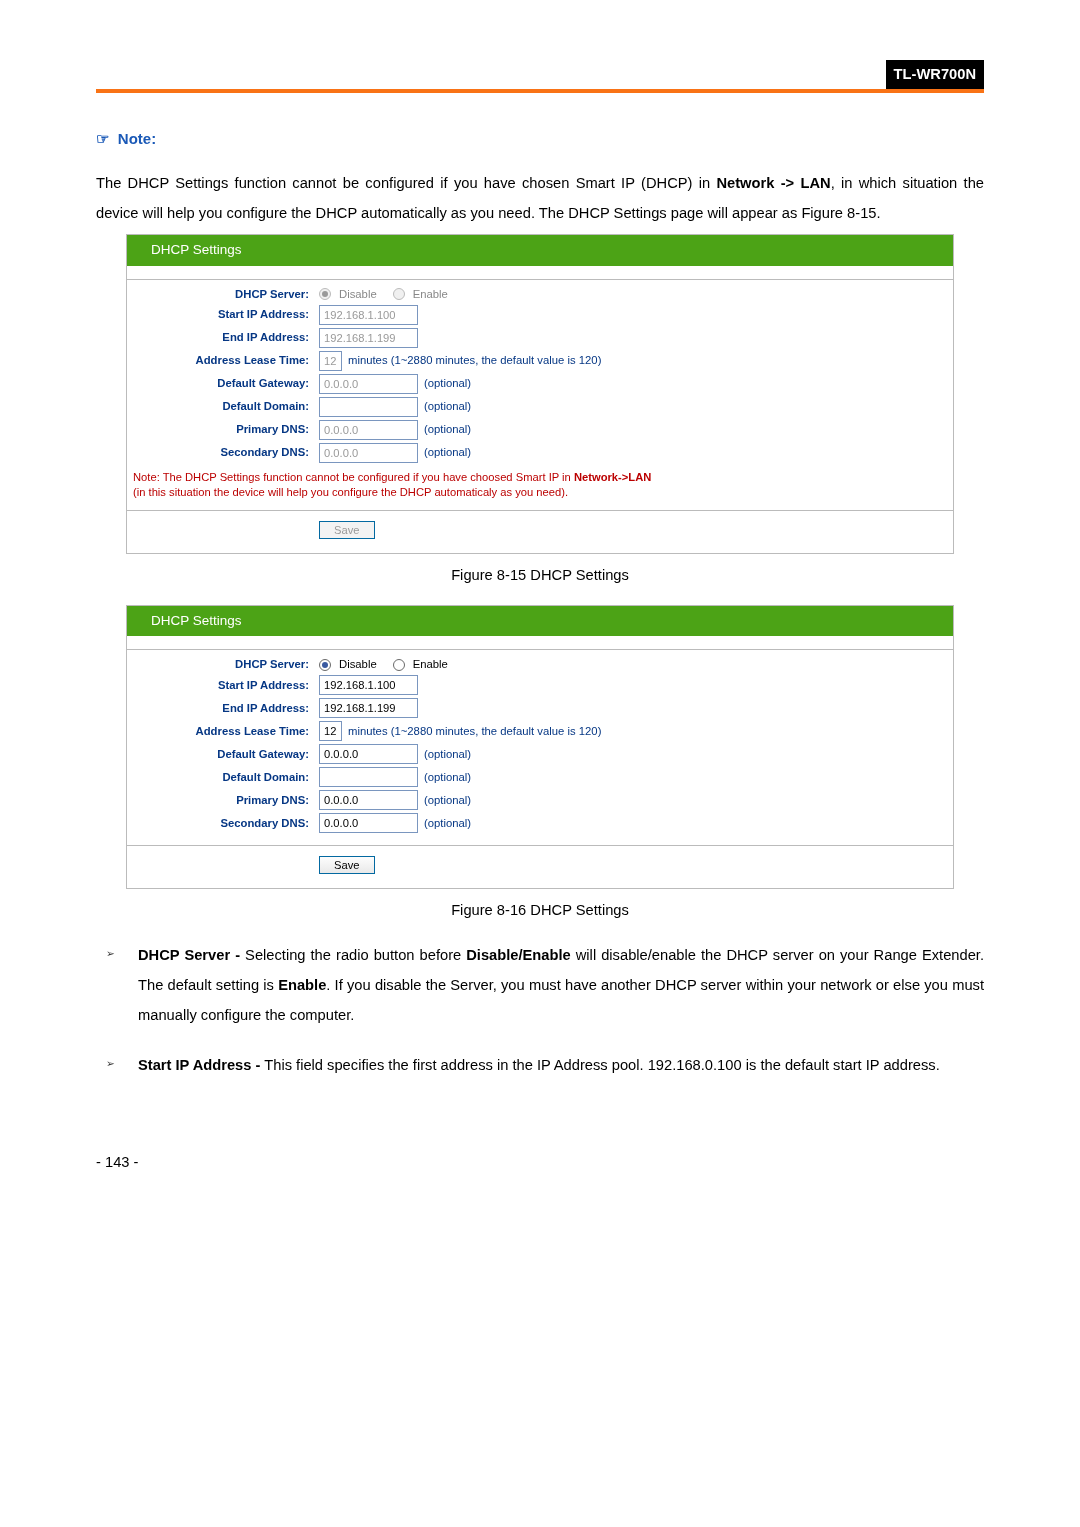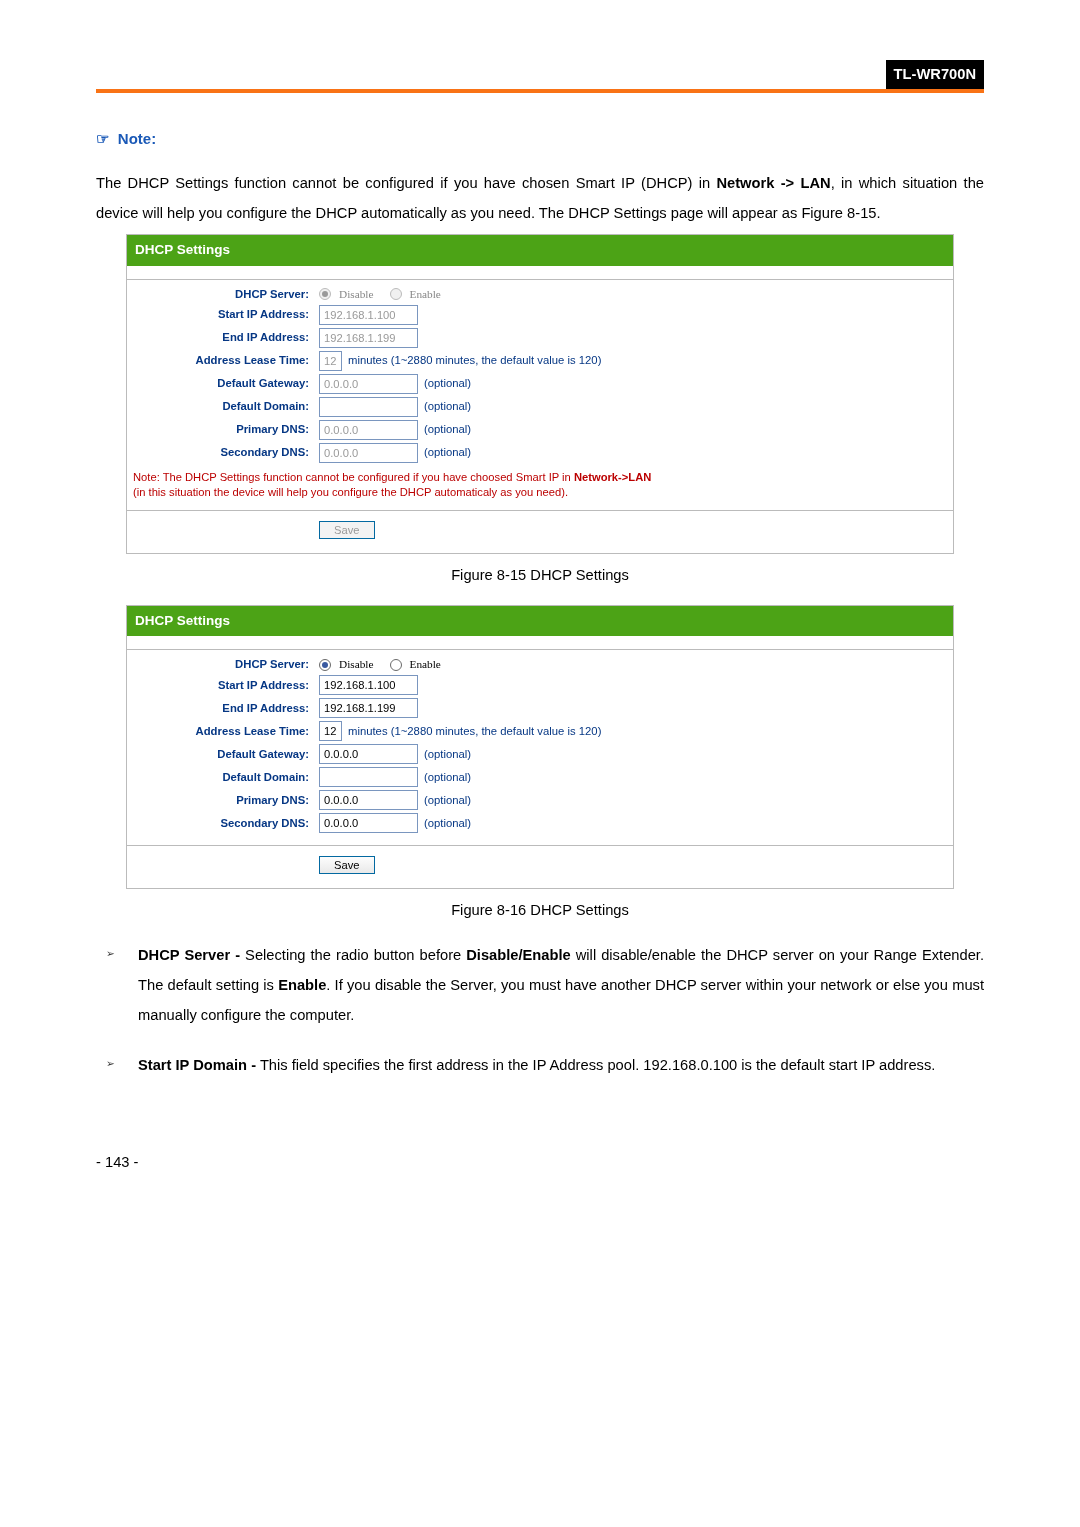--- a/index.html
+++ b/index.html
@@ -59,22 +59,22 @@
   .panel {
     border: 1px solid #bbb;
     margin: 0 30px;
     font-size: 11.3px;
     line-height: 1.35;
     background: #fff;
   }
   .panel-head {
     background: #4CA316;
     color: #fff;
-    font-weight: bold;
-    padding: 6px 8px;
+    font-weight: normal;
+    padding: 6px 24px;
     font-size: 13.5px;
   }
   .panel-underhead { height: 14px; border-bottom: 1px solid #bbb; }
   .panel-sep { border-top: 1px solid #bbb; height: 1px; margin-top: 4px; }
   .panel-body { padding: 4px 0 4px 0; }
 
   .frow {
     display: flex;
     align-items: center;
     margin: 3px 0;
@@ -104,21 +104,21 @@
   }
   .radio.checked::after {
     content: "";
     position: absolute;
     inset: 2px;
     border-radius: 50%;
     background: #3a5aa0;
   }
   .radio.disabled { border-color: #bbb; background: #f0f0f0; }
   .radio.disabled.checked::after { background: #999; }
-  .radiolabel { margin: 0 10px 0 2px; color: #000; font-family: Liberation Serif, serif; }
+  .radiolabel { margin: 0 10px 0 2px; color: #000; }
   .radiolabel.disabled { color: #888; }
 
   .txt {
     border: 1px solid #7a96bf;
     padding: 2px 4px;
     font-size: 11.2px;
     color: #000;
     background: #fff;
     height: 20px;
     font-family: inherit;
@@ -346,17 +346,17 @@
   </div>
 </div>
 
 <div class="figure-caption">Figure 8-16 DHCP Settings</div>
 
 <ul class="bul">
   <li>
     <b>DHCP Server -</b><span> Selecting the radio button before </span><b>Disable/Enable</b><span> will disable/enable the DHCP server on your Range Extender. The default setting is </span><b>Enable</b><span>. If you disable the Server, you must have another DHCP server within your network or else you must manually configure the computer.</span>
   </li>
   <li>
-    <b>Start IP Domain -</b><span> This field specifies the first address in the IP Address pool. 192.168.0.100 is the default start IP address.</span>
+    <b>Start IP Address -</b><span> This field specifies the first address in the IP Address pool. 192.168.0.100 is the default start IP address.</span>
   </li>
 </ul>
 
 <div class="pnum">- 143 -</div>
 
 </body></html>

